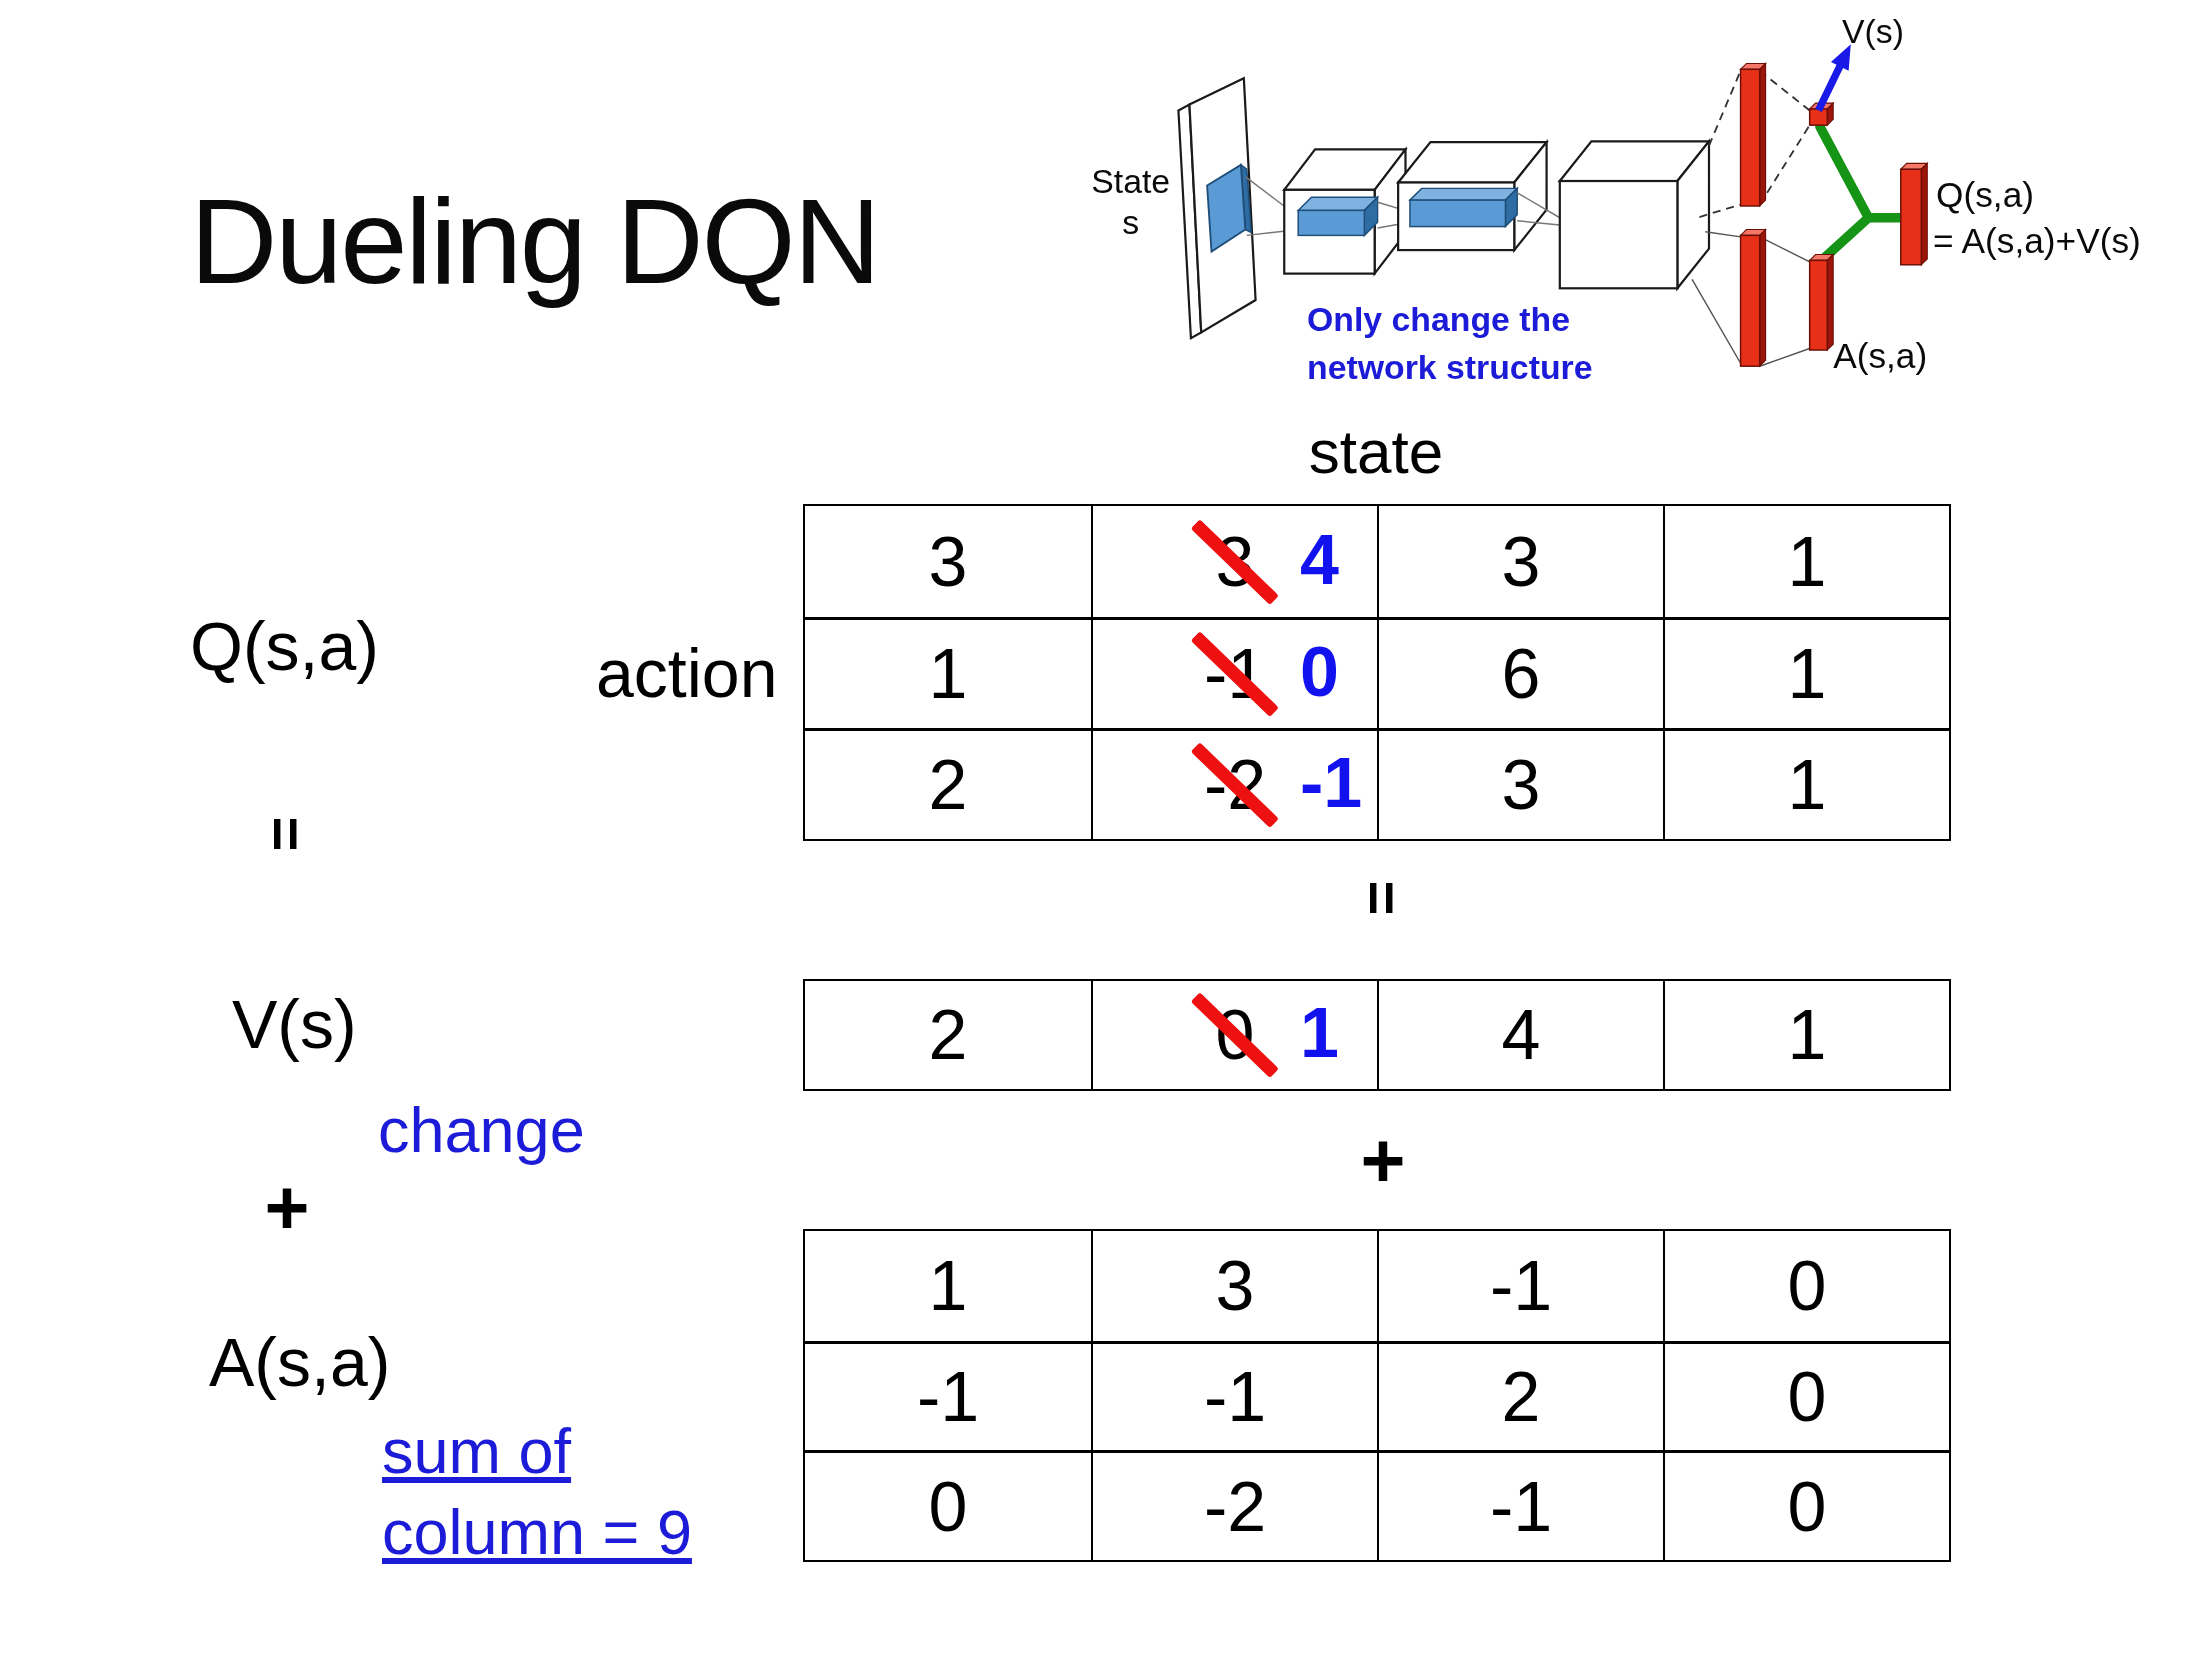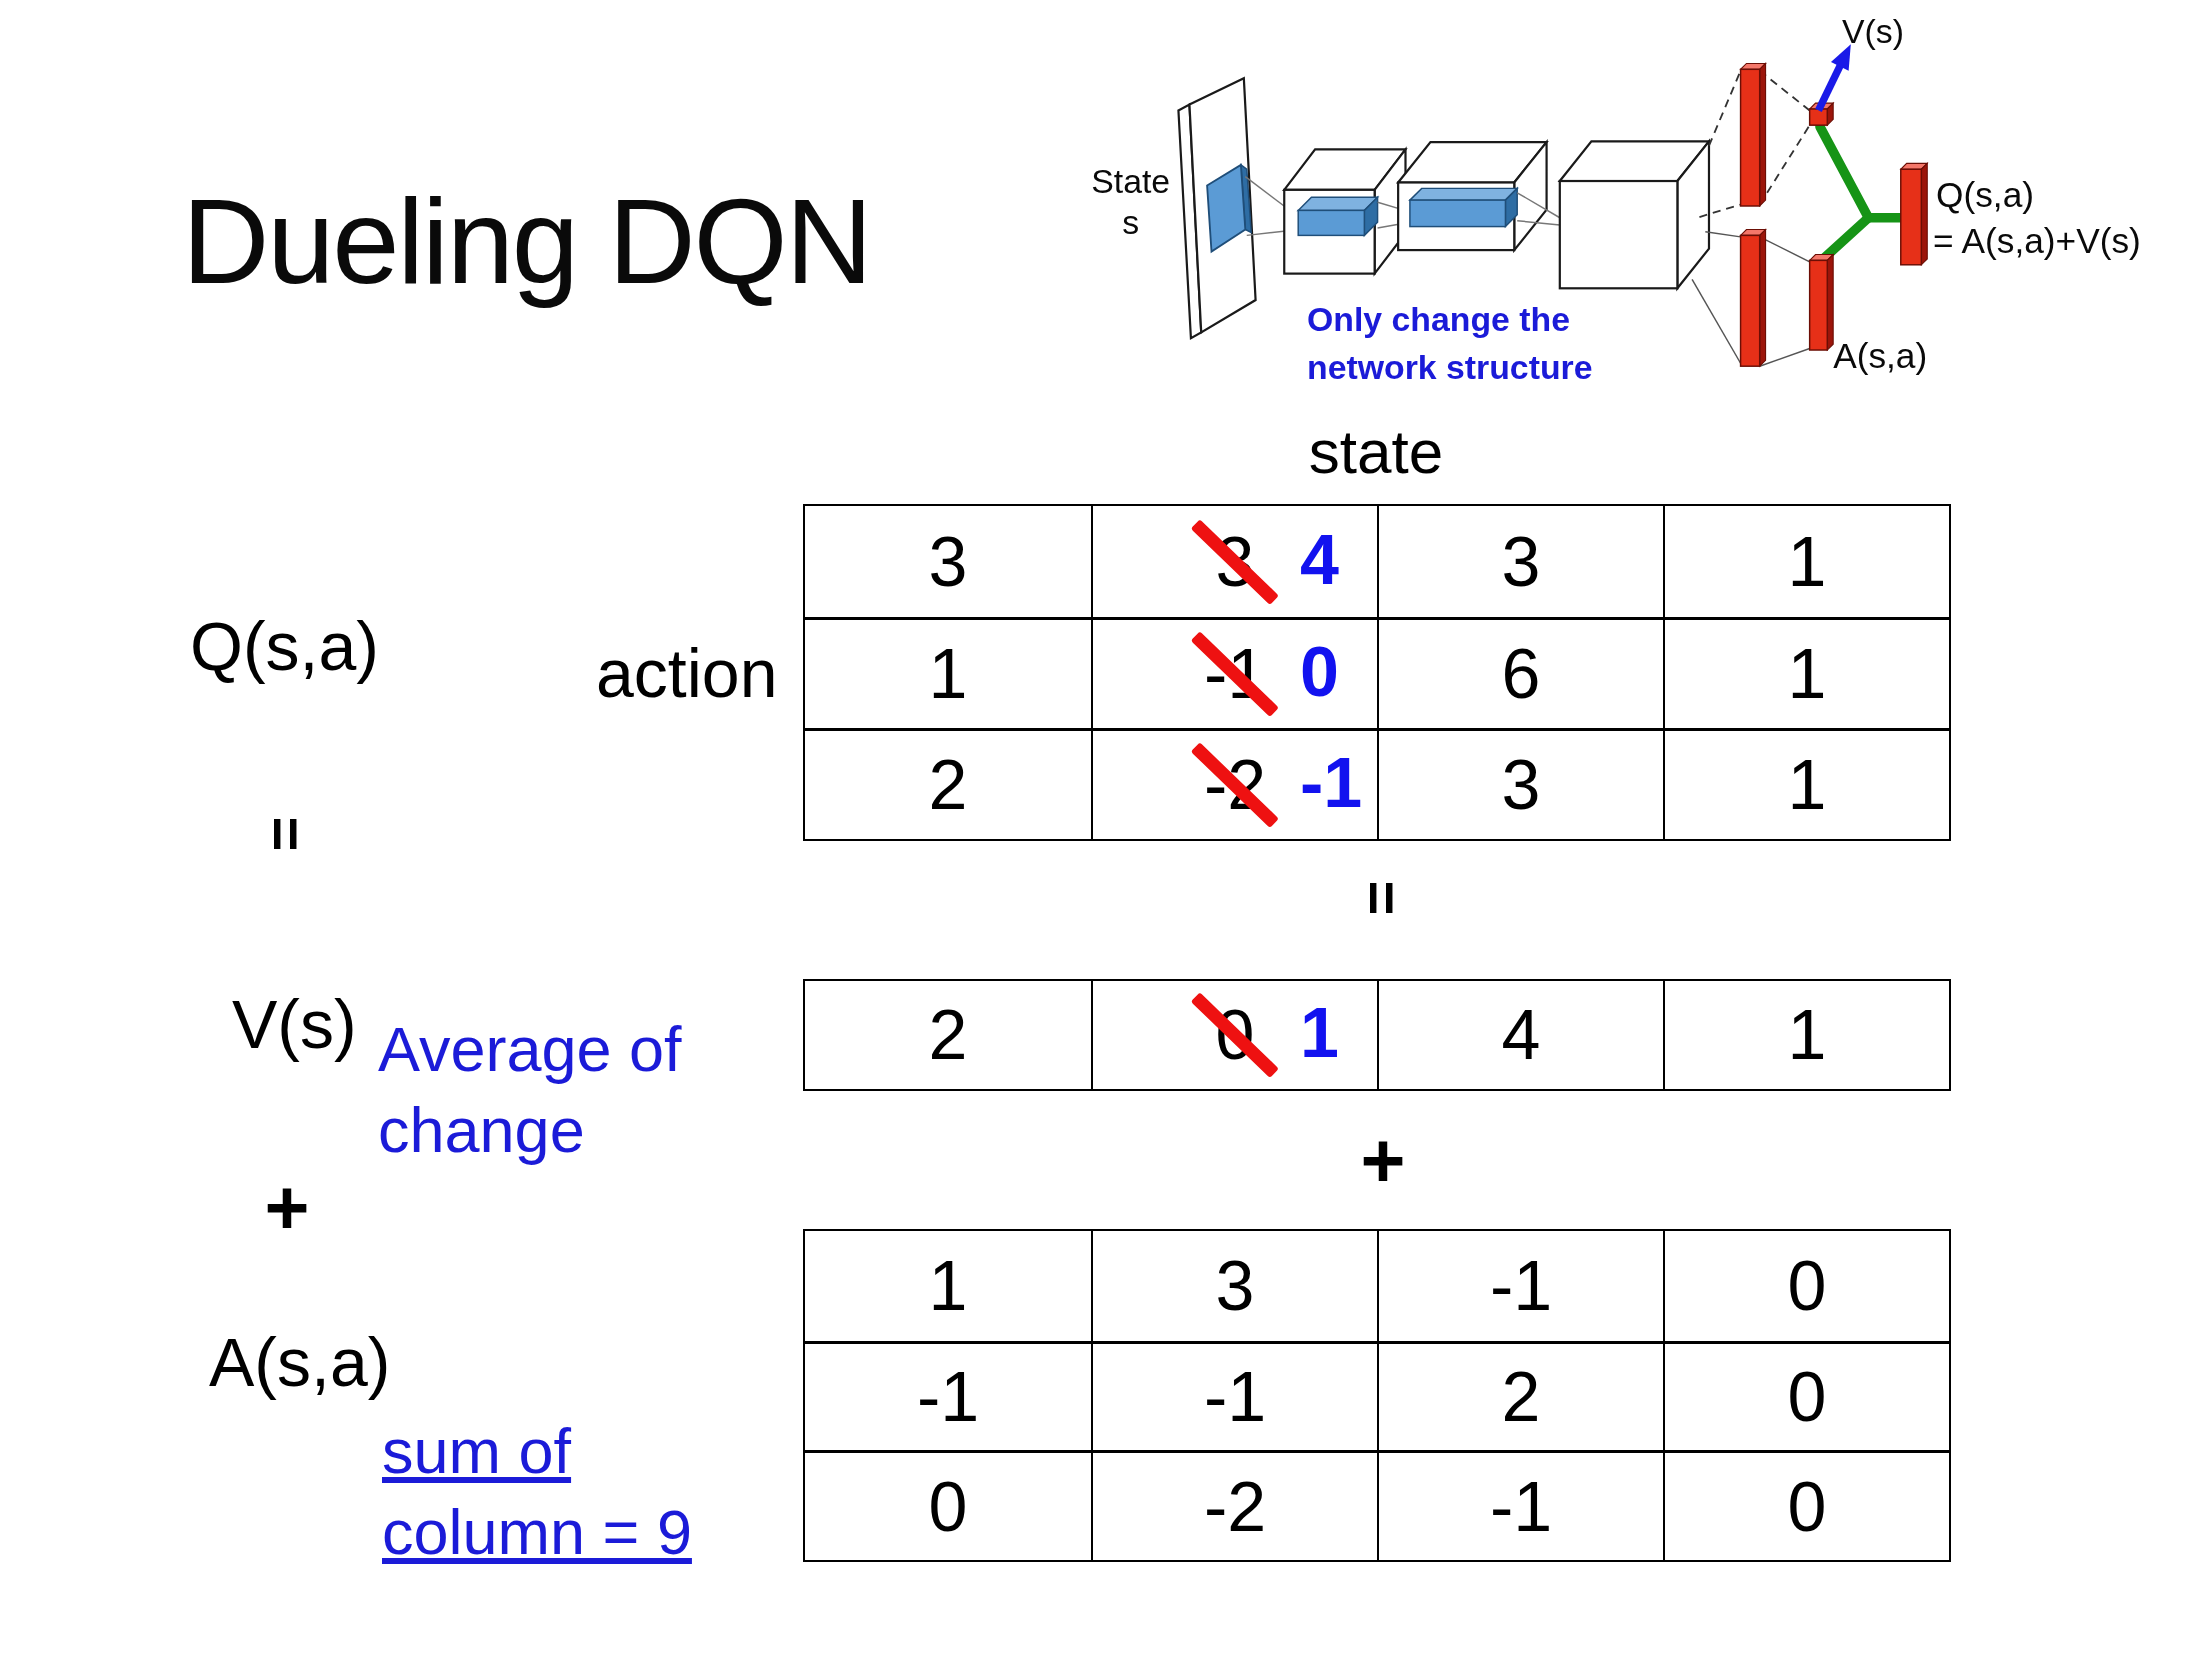--- a/index.html
+++ b/index.html
@@ -1,20 +1,20 @@
 <!DOCTYPE html>
 <html style="font-size:11.8px"><head>
 <meta charset="utf-8">
 <style>
   html,body{margin:0;padding:0;background:#fff;}
   body{width:2205px;height:1654px;position:relative;font-family:"Liberation Sans",sans-serif;color:#000;}
   .slide{position:absolute;inset:0;background:#ffffff;overflow:hidden;}
 
   .abs{position:absolute;}
-  .title{left:182px;top:171px;font-size:121px;font-weight:400;letter-spacing:-2.2px;color:#0a0a0a;white-space:nowrap;}
+  .title{left:190px;top:171px;font-size:121px;font-weight:400;letter-spacing:-2.2px;color:#0a0a0a;white-space:nowrap;}
 
   .state-label{left:803px;top:416px;width:1146px;text-align:center;font-size:62px;}
   .q-label{left:190px;top:607px;font-size:68px;}
   .action-label{left:590px;top:634px;font-size:68px;margin-left:6px;}
   .v-label{left:232px;top:985px;font-size:68px;}
   .a-label{left:209px;top:1323px;font-size:68px;}
 
   .note{color:#1b1bd8;font-size:63px;line-height:1.28;white-space:pre-line;}
   .avg-note{left:378px;top:1009px;}
   .sum-note{left:382px;top:1411px;text-decoration:underline;}
@@ -154,21 +154,21 @@
     <text x="328" y="450" font-size="46" class="bluetext">Only change the</text>
     <text x="328" y="516" font-size="46" class="bluetext">network structure</text>
   </svg>
 
   <div class="abs state-label">state</div>
   <div class="abs q-label">Q(s,a)</div>
   <div class="abs action-label">action</div>
   <div class="abs eq-rot eq-left">=</div>
   <div class="abs eq-rot eq-center">=</div>
   <div class="abs v-label">V(s)</div>
-  <div class="abs note avg-note"><span>Average of</span><br><span>change</span></div>
+  <div class="abs note avg-note"><br><span>change</span></div>
   <div class="abs plus plus-left">+</div>
   <div class="abs plus plus-center">+</div>
   <div class="abs a-label">A(s,a)</div>
   <div class="abs note sum-note"><span>sum of</span><br><span>column = 9</span></div>
 
   <div class="tbl q-tbl">
     <div class="cell">3</div>
     <div class="cell bl crossed">
       <span class="old">3</span>
       <span class="slash"></span>

